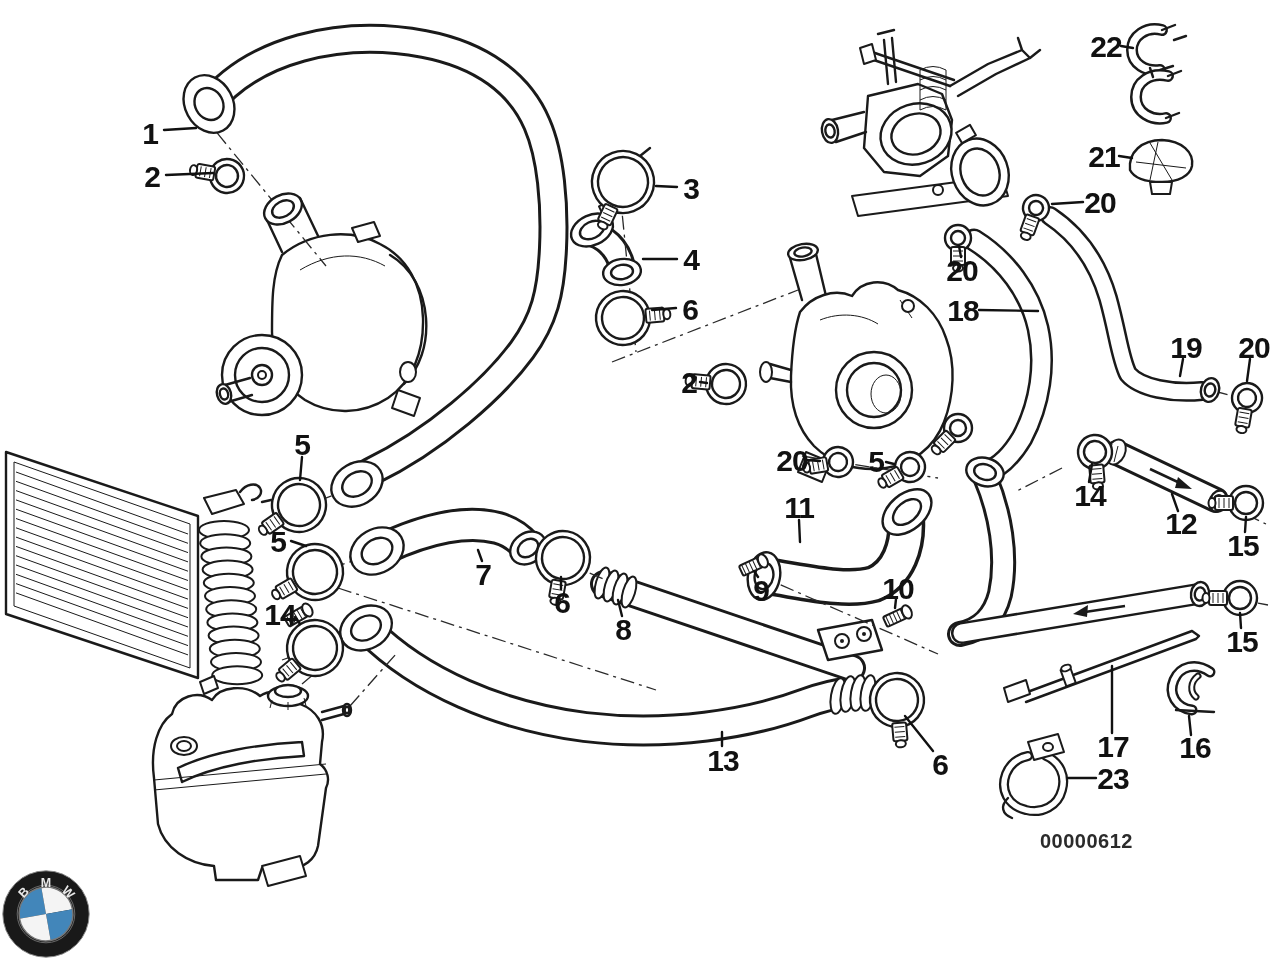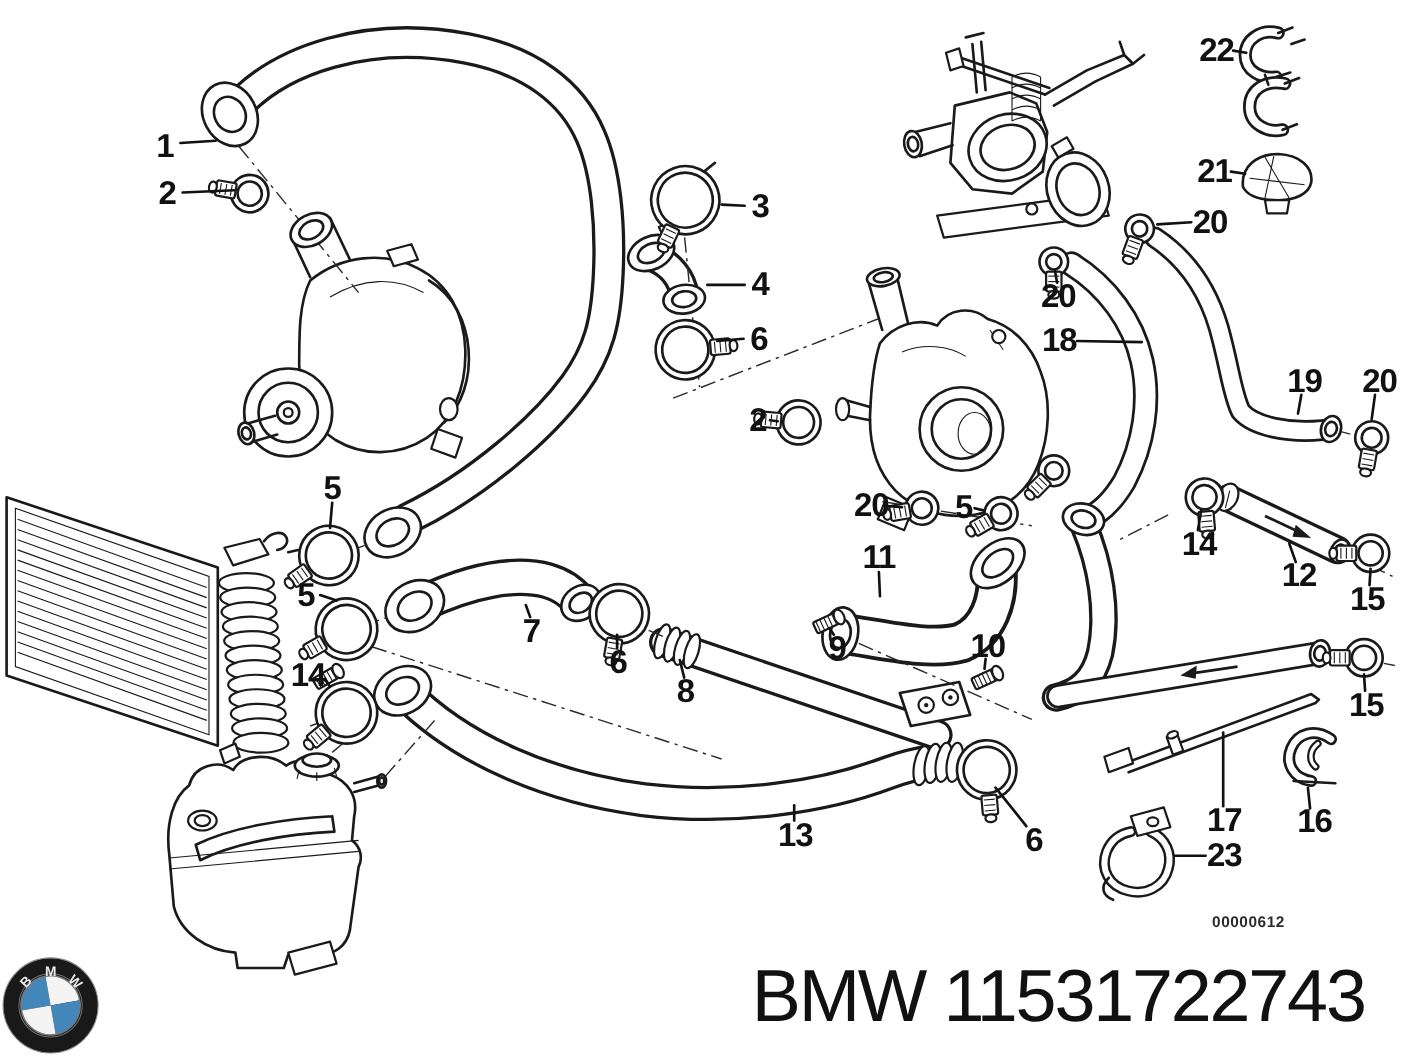--- a/index.html
+++ b/index.html
@@ -12,22 +12,22 @@
   .thin{fill:none;stroke:#1a1a1a;stroke-width:1;}
   .hoseO{fill:none;stroke:#1a1a1a;stroke-linecap:round;stroke-linejoin:round;}
   .hoseI{fill:none;stroke:#ffffff;stroke-linecap:round;stroke-linejoin:round;}
   .tube{fill:none;stroke:#1a1a1a;stroke-linecap:round;}
   .tubeI{fill:none;stroke:#ffffff;stroke-linecap:round;}
   .dd{fill:none;stroke:#2a2a2a;stroke-width:1.3;stroke-dasharray:14 5 3 5;}
   .lead{stroke:#111;stroke-width:2.4;fill:none;stroke-linecap:round;}
   .lbl{font:bold 30px "Liberation Sans",sans-serif;letter-spacing:-1px;}
   #page-title{position:absolute;left:656px;top:869px;width:612px;text-align:center;
       font-size:67px;font-weight:400;letter-spacing:-2px;line-height:1.1;white-space:nowrap;}
-  #diagram-code{position:absolute;left:1040px;top:830px;width:190px;text-align:center;
-      font-size:14px;font-weight:bold;letter-spacing:0.5px;}
+  #diagram-code{position:absolute;left:1040px;top:830px;width:190px;text-align:left;
+      font-size:20px;font-weight:bold;letter-spacing:0.5px;}
   #bmw-logo{position:absolute;left:-2px;top:866px;width:96px;height:96px;}
 </style>
 </head>
 <body>
 
 <div class="stage">
 
   <svg id="main-art" width="1280" height="960" viewBox="0 0 1280 960">
 
     <g>
@@ -633,15 +633,14 @@
       <circle cx="50" cy="50" r="28" fill="none" stroke="#777" stroke-width="1.5"></circle>
     </g>
     <circle cx="50" cy="50" r="30" fill="none" stroke="#6d6d6d" stroke-width="1"></circle>
     <g id="logo-letters">
         <text x="50" y="22" transform="rotate(-46 50 50)" text-anchor="middle" fill="#e9e9e9" style="font:bold 13px &quot;Liberation Sans&quot;,sans-serif">B</text>
         <text x="50" y="22" transform="rotate(0 50 50)" text-anchor="middle" fill="#e9e9e9" style="font:bold 13px &quot;Liberation Sans&quot;,sans-serif">M</text>
         <text x="50" y="22" transform="rotate(46 50 50)" text-anchor="middle" fill="#e9e9e9" style="font:bold 13px &quot;Liberation Sans&quot;,sans-serif">W</text>
       </g>
   </svg>
 
-  <div id="page-title" style="color: rgb(17, 17, 17);">BMW 11531722743</div>
   <div id="diagram-code" style="color: rgb(43, 43, 43);">00000612</div>
 </div>
 
 </body></html>

